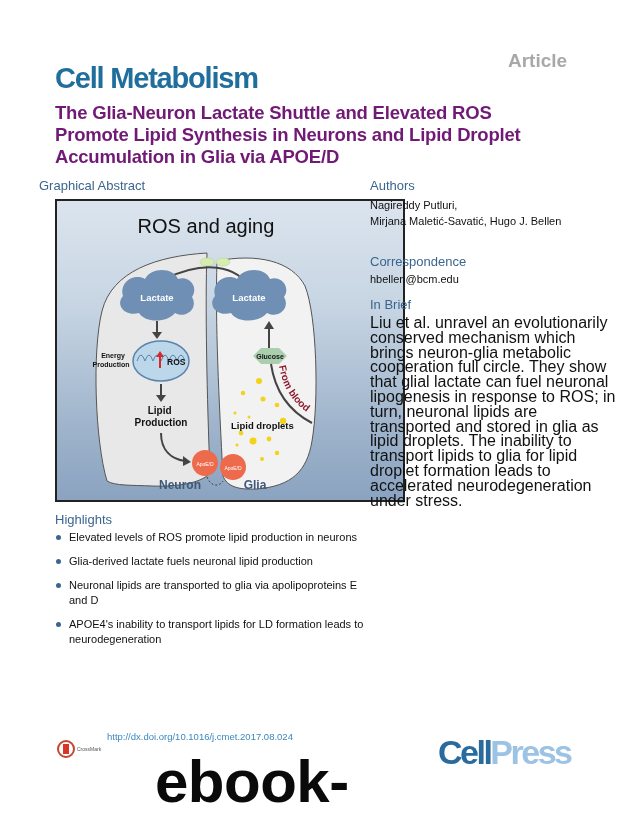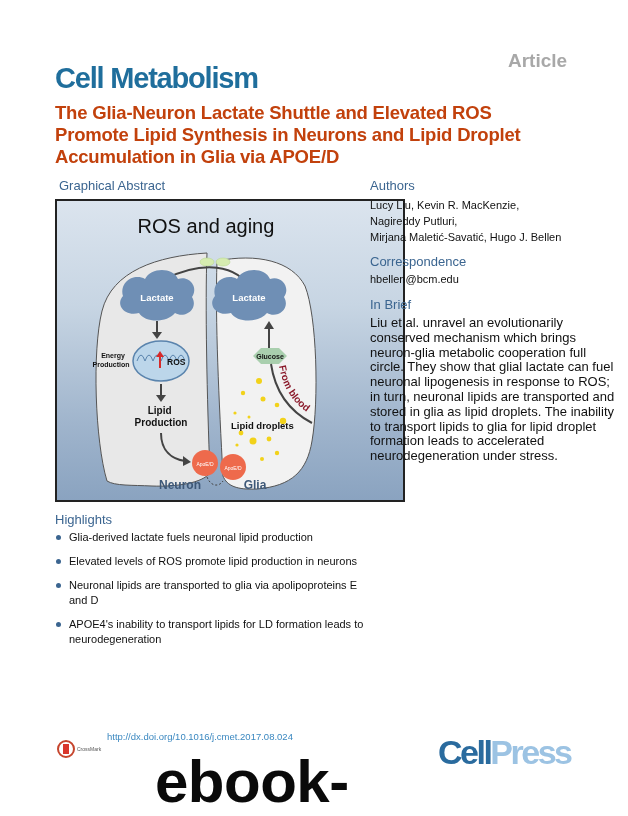--- a/index.html
+++ b/index.html
@@ -1,30 +1,30 @@
 <!DOCTYPE html>
 <html><head>
   <meta charset="utf-8">
   <style>
     html,body{margin:0;padding:0;background:#fff;}
     body{width:628px;height:816px;position:relative;overflow:hidden;font-family:"Liberation Sans",sans-serif;color:#111;}
     .abs{position:absolute;}
     .article-tag{left:508px;top:50px;font-size:19px;font-weight:bold;color:#a8a8a8;}
     .journal{left:55px;top:62px;font-size:29px;font-weight:bold;color:#1f6e9c;letter-spacing:-1.2px;}
-    .title{left:55px;top:102px;width:500px;font-size:18.5px;font-weight:bold;line-height:22px;letter-spacing:-0.2px;color:#c2410c;}
+    .title{left:55px;top:102px;width:500px;font-size:18.5px;font-weight:bold;line-height:22px;letter-spacing:-0.2px;color:#701a75;}
     .section-h{font-size:13px;color:#3b6590;}
-    .ga-h{left:59px;top:178px;}
+    .ga-h{left:39px;top:178px;}
     .frame{left:55px;top:199px;width:298px;height:299px;border:2px solid #222;background:linear-gradient(#dbe4ee 0%,#c7d5e3 35%,#9fb4cc 75%,#8aa3c0 100%);overflow:hidden;padding-left:48px;}
     .frame svg{position:absolute;left:0;top:0;}
     .authors-h{left:370px;top:178px;}
     .authors{left:370px;top:197px;font-size:11px;line-height:16px;width:250px;}
     .corr-h{left:370px;top:254px;}
     .corr{left:370px;top:273px;font-size:11px;}
     .brief-h{left:370px;top:297px;}
-    .brief{left:370px;top:316px;width:248px;font-size:13px;line-height:14.8px;}
+    .brief{left:370px;top:316px;width:248px;font-size:16px;line-height:14.8px;}
     .hl-h{left:55px;top:512px;}
     .hl-list{left:55px;top:530px;width:310px;margin:0;padding:0;list-style:none;font-size:11px;line-height:15px;}
     .hl-list li{position:relative;padding-left:14px;margin-bottom:9px;}
     .hl-list li .dot{position:absolute;left:1px;top:5px;width:5px;height:5px;border-radius:50%;background:#3b6590;}
     .cite{left:107px;top:731px;font-size:9.5px;line-height:12px;}
     .cite .doi{color:#3b88c0;text-align:right;}
     .crossmark{left:57px;top:740px;width:18px;height:18px;}
     .crossmark-label{left:77px;top:746px;font-size:5px;color:#555;}
     .cellpress{left:438px;top:735px;font-size:34px;font-weight:bold;letter-spacing:-2.5px;line-height:34px;}
     .cellpress .cell{color:#2a6b9e;margin-top:13px;}
@@ -133,35 +133,34 @@
     </g>
     <text x="174" y="228" font-size="9.5" font-weight="bold" fill="#111">Lipid droplets</text>
 
     <text x="123" y="288" text-anchor="middle" font-size="12" font-weight="bold" fill="#3d5878">Neuron</text>
     <text x="198" y="288" text-anchor="middle" font-size="12" font-weight="bold" fill="#3d5878">Glia</text>
   </svg>
 </div>
 
 <div class="abs section-h authors-h">Authors</div>
 <div class="abs authors">
-  <div>Lucy Liu, Kevin R. MacKenzie,</div>
   <div>Nagireddy Putluri,</div>
   <div>Mirjana Maletić-Savatić, Hugo J. Bellen</div>
 </div>
 
 <div class="abs section-h corr-h">Correspondence</div>
 <div class="abs corr">hbellen@bcm.edu</div>
 
 <div class="abs section-h brief-h">In Brief</div>
 <div class="abs brief">Liu et al. unravel an evolutionarily conserved mechanism which brings neuron-glia metabolic cooperation full circle. They show that glial lactate can fuel neuronal lipogenesis in response to ROS; in turn, neuronal lipids are transported and stored in glia as lipid droplets. The inability to transport lipids to glia for lipid droplet formation leads to accelerated neurodegeneration under stress.</div>
 
 <div class="abs section-h hl-h">Highlights</div>
 <ul class="abs hl-list">
+  <li><span class="dot"></span><span>Elevated levels of ROS promote lipid production in neurons</span></li>
   <li><span class="dot"></span><span>Glia-derived lactate fuels neuronal lipid production</span></li>
-  <li><span class="dot"></span><span>Elevated levels of ROS promote lipid production in neurons</span></li>
   <li><span class="dot"></span><span>Neuronal lipids are transported to glia via apolipoproteins E and D</span></li>
   <li><span class="dot"></span><span>APOE4's inability to transport lipids for LD formation leads to neurodegeneration</span></li>
 </ul>
 
 <svg class="abs crossmark" viewBox="0 0 18 18">
   <circle cx="9" cy="9" r="8" fill="#fff" stroke="#c6452d" stroke-width="2"></circle>
   <rect x="6" y="4" width="6" height="10" fill="#d9362b"></rect>
 </svg>
 <div class="abs crossmark-label">CrossMark</div>
 

